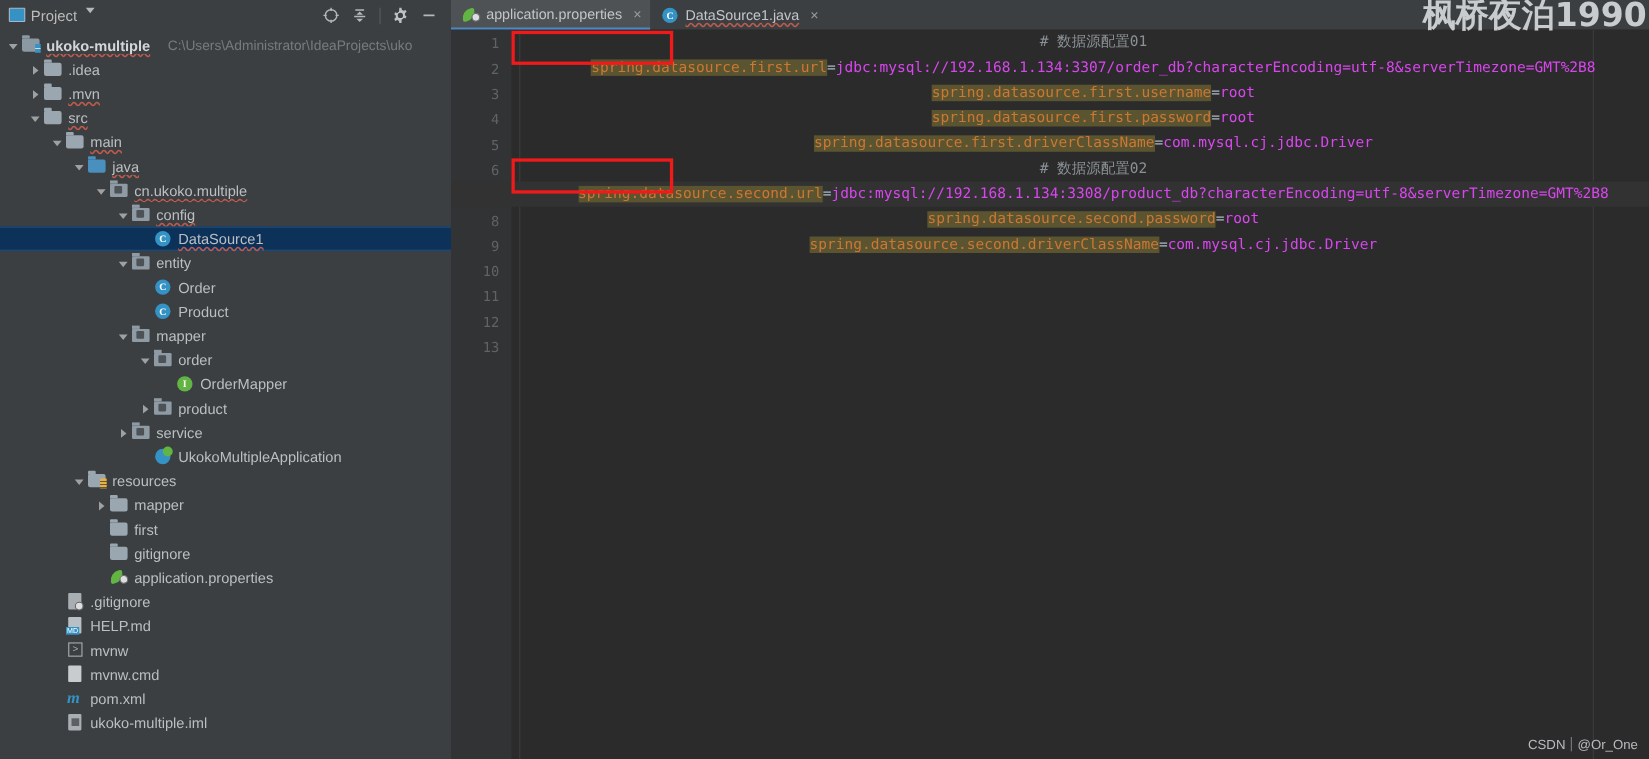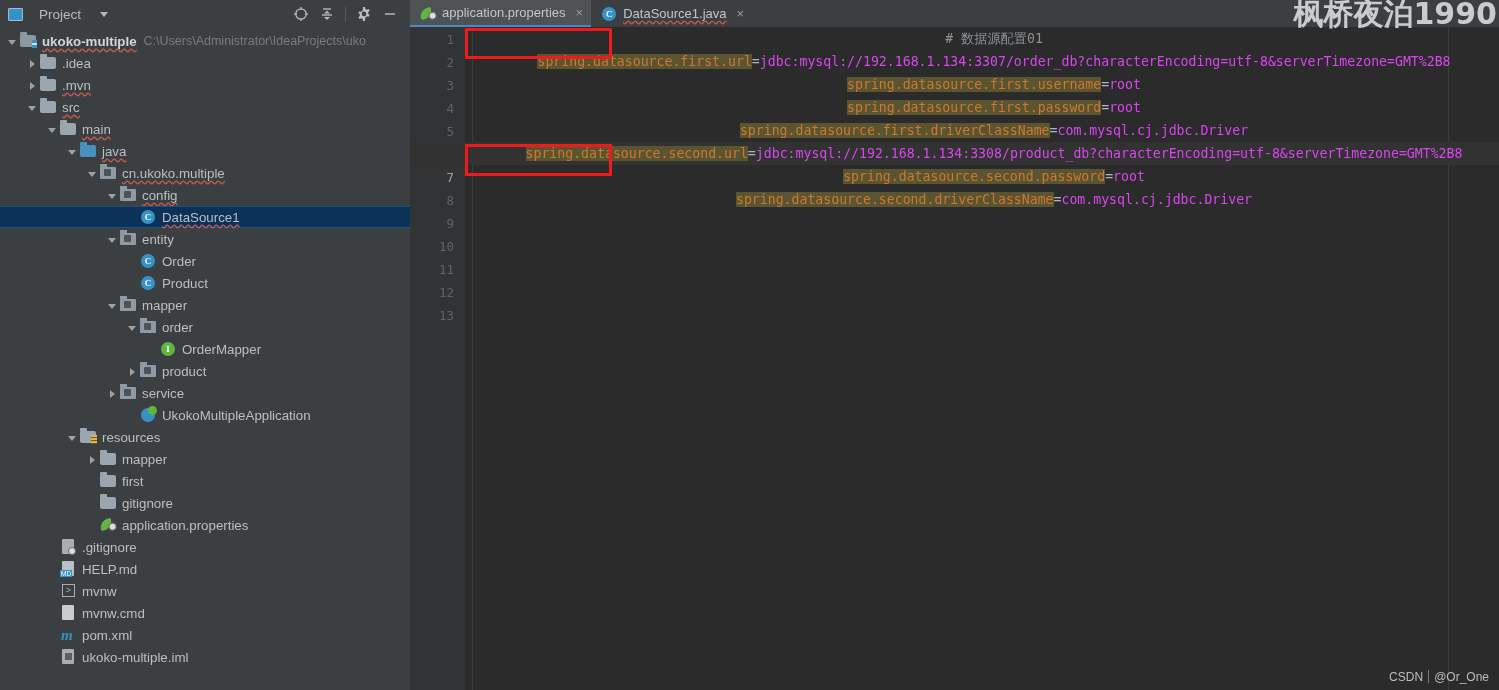--- a/index.html
+++ b/index.html
@@ -47,21 +47,21 @@
     border-right: 1px solid #2e3032;
     overflow: hidden;
   }
   .panel-header {
     height: 28px;
     display: flex; align-items: center;
     padding: 0 4px 0 8px;
     background: #3c3f41;
   }
   .panel-title {
-    display: flex; align-items: center; gap: 16px;
+    display: flex; align-items: flex-start; gap: 5px;
     color: #bbbbbb; font-size: 13.5px;
   }
   .proj-icon {
     width: 15px; height: 13px;
     border: 1.6px solid #a9b7c6;
     background: #3592c4;
     border-radius: 1px;
     box-sizing: border-box;
   }
   .caret-dn {
@@ -131,21 +131,21 @@
     position: relative;
   }
   .lbl { color: #bcbfc2; }
   .lbl.wavy {
     text-decoration: underline wavy #c05b4d;
     text-underline-offset: 2px;
     text-decoration-skip-ink: none;
   }
   .lbl.bold { font-weight: bold; color: #d3d6d9; text-align: right; }
   .path-hint {
-    color: #787b7d; font-size: 12.5px; margin-left: 7px;
+    color: #787b7d; font-size: 12.5px; margin-left: 16px;
   }
 
   
   .f-folder {
     position: absolute; left: 0; top: 2px;
     width: 16px; height: 12px;
     background: #9aa7b0; border-radius: 1px 2px 2px 2px;
   }
   .f-folder::before {
     content: ""; position: absolute; left: 0; top: -3px;
@@ -685,20 +685,21 @@
           <div class="ln">12</div>
           <div class="ln">13</div>
         </div>
       <div class="gutter-border"></div>
       <div class="code" id="code">
           <div class="line"><span class="tok-comment"># 数据源配置01</span></div>
           <div class="line"><span class="tok-key">spring.datasource.first.url</span><span class="tok-eq">=</span><span class="tok-val">jdbc:mysql://192.168.1.134:3307/order_db?characterEncoding=utf-8&amp;serverTimezone=GMT%2B8</span></div>
           <div class="line"><span class="tok-key">spring.datasource.first.username</span><span class="tok-eq">=</span><span class="tok-val">root</span></div>
           <div class="line"><span class="tok-key">spring.datasource.first.password</span><span class="tok-eq">=</span><span class="tok-val">root</span></div>
           <div class="line"><span class="tok-key">spring.datasource.first.driverClassName</span><span class="tok-eq">=</span><span class="tok-val">com.mysql.cj.jdbc.Driver</span></div>
+          <div class="line"><span class="tok-comment"># 数据源配置02</span></div>
           <div class="line current"><span class="tok-key">spring.datasource.second.url</span><span class="tok-eq">=</span><span class="tok-val">jdbc:mysql://192.168.1.134:3308/product_db?characterEncoding=utf-8&amp;serverTimezone=GMT%2B8</span></div>
           <div class="line"><span class="tok-key">spring.datasource.second.password</span><span class="tok-eq">=</span><span class="tok-val">root</span></div>
           <div class="line"><span class="tok-key">spring.datasource.second.driverClassName</span><span class="tok-eq">=</span><span class="tok-val">com.mysql.cj.jdbc.Driver</span></div>
           <div class="line"><span></span></div>
           <div class="line"><span></span></div>
           <div class="line"><span></span></div>
         </div>
     </div>
   </div>
 

